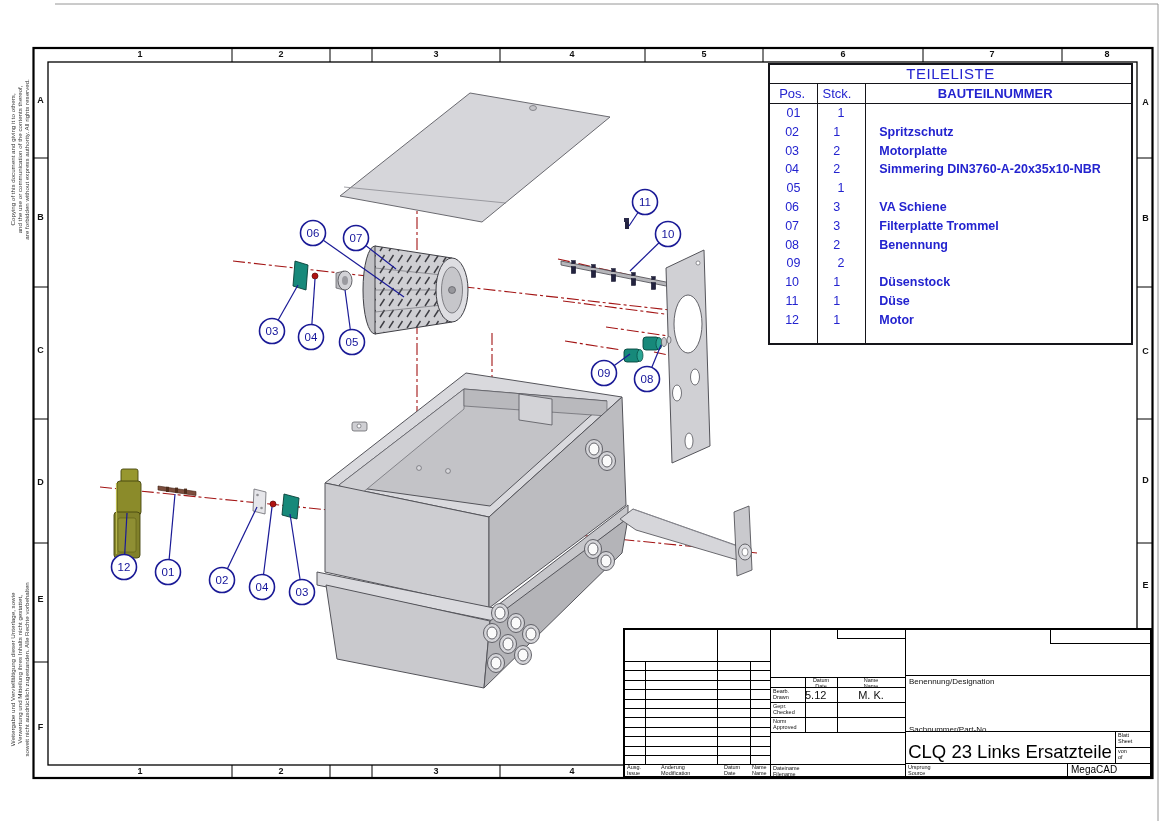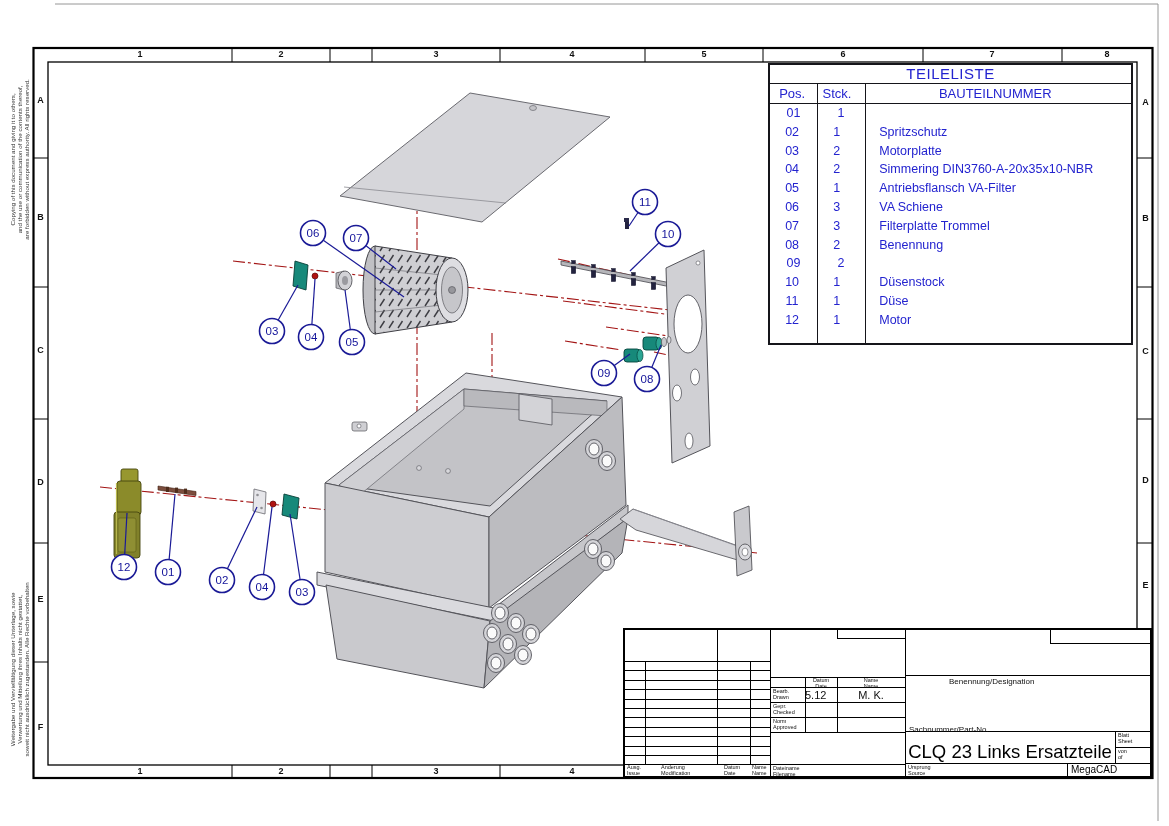--- a/index.html
+++ b/index.html
@@ -19,21 +19,21 @@
   #pt-title{position:absolute;left:0;top:0;width:100%;height:19px;border-bottom:1px solid #15151a;
             box-sizing:border-box;text-align:center;font-size:15px;letter-spacing:.5px;color:#2323cf;line-height:18px;}
   .pt-hrow{position:absolute;left:0;top:19px;width:100%;height:20px;border-bottom:1px solid #15151a;
            box-sizing:border-box;display:flex;font-size:13px;color:#2323cf;}
   .pt-hrow div{line-height:19px;text-align:center;}
   .pt-vline{position:absolute;top:19px;bottom:0;width:1px;background:#15151a;}
   .pt-row{position:absolute;left:0;width:100%;height:18.8px;display:flex;font-size:12.5px;color:#2323cf;}
   .pt-row div{line-height:18.8px;}
   .c-pos{width:47px;text-align:center;}
   .c-qty{width:48px;text-align:center;}
-  .c-name{width:288px;text-align:left;padding-left:20px;box-sizing:border-box;}
+  .c-name{width:288px;text-align:left;padding-left:20px;box-sizing:border-box;font-weight:bold;}
   
   #title-block{position:absolute;left:623px;top:628px;width:529px;height:150px;border:2px solid #000;
                box-sizing:border-box;background:#fff;}
   .hline{position:absolute;height:1px;background:#000;}
   .vline{position:absolute;width:1px;background:#000;}
   .tb-label{position:absolute;font-size:5.5px;line-height:1.08;color:#111;white-space:nowrap;}
   .tb-label-8{position:absolute;font-size:8px;color:#111;white-space:nowrap;}
   .tb-value{position:absolute;font-size:11px;color:#111;white-space:nowrap;}
 </style>
 </head>
@@ -362,21 +362,20 @@
         <div class="c-name">Motorplatte</div>
       </div>
     <div class="pt-row" style="top:95.4px;">
         <div class="c-pos">04</div>
         <div class="c-qty">2</div>
         <div class="c-name">Simmering DIN3760-A-20x35x10-NBR</div>
       </div>
     <div class="pt-row" style="top:114.2px;">
         <div class="c-pos">05</div>
         <div class="c-qty">1</div>
-        <div class="c-name">Antriebsflansch  VA-Filter</div>
       </div>
     <div class="pt-row" style="top:133px;">
         <div class="c-pos">06</div>
         <div class="c-qty">3</div>
         <div class="c-name">VA Schiene</div>
       </div>
     <div class="pt-row" style="top:151.8px;">
         <div class="c-pos">07</div>
         <div class="c-qty">3</div>
         <div class="c-name">Filterplatte Trommel</div>
@@ -478,21 +477,21 @@
     </div>
     <div class="hline" style="left:145px;top:134px;width:135px;"></div>
     <div class="tb-label" style="left:148px;top:136px;">
       <div>Dateiname</div>
         <div>Filename</div>
     </div>
 
     <div class="vline" style="left:425px;top:0;height:13px;"></div>
     <div class="hline" style="left:425px;top:13px;width:102px;"></div>
     <div class="hline" style="left:280px;top:45px;width:247px;"></div>
-    <div class="tb-label-8" style="left:284px;top:47px;margin-left:40px;">Benennung/Designation</div>
+    <div class="tb-label-8" style="left:284px;top:47px;">Benennung/Designation</div>
     <div class="hline" style="left:280px;top:101px;width:247px;"></div>
     <div class="vline" style="left:490px;top:101px;height:32px;"></div>
     <div class="tb-label-8" style="left:284px;top:95px;">Sachnummer/Part-No.</div>
     <div class="abs" style="left:282px;top:111px;width:206px;text-align:center;font-size:18.5px;color:#000;">CLQ 23 Links Ersatzteile</div>
     <div class="tb-label" style="left:493px;top:103px;">
       <div>Blatt</div>
         <div>Sheet</div>
     </div>
     <div class="hline" style="left:490px;top:117px;width:37px;"></div>
     <div class="tb-label" style="left:493px;top:119px;">

